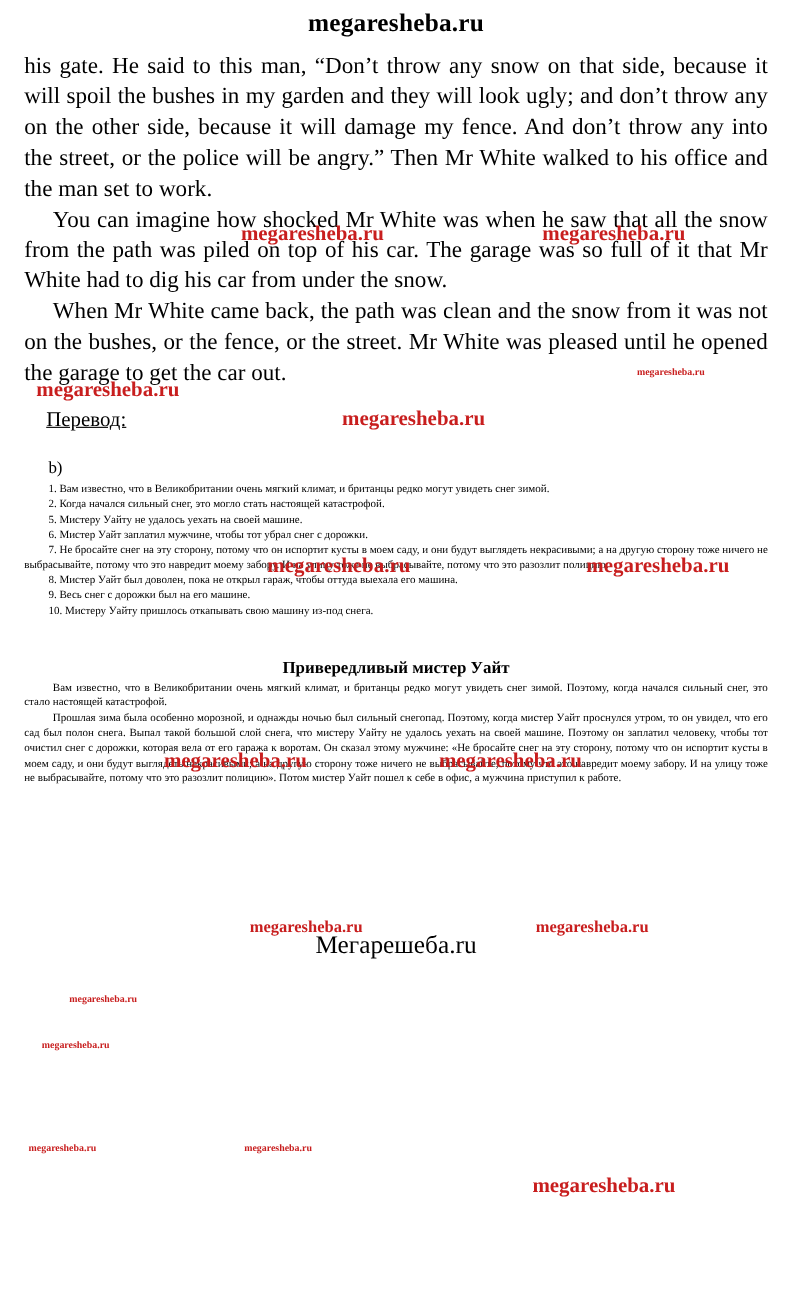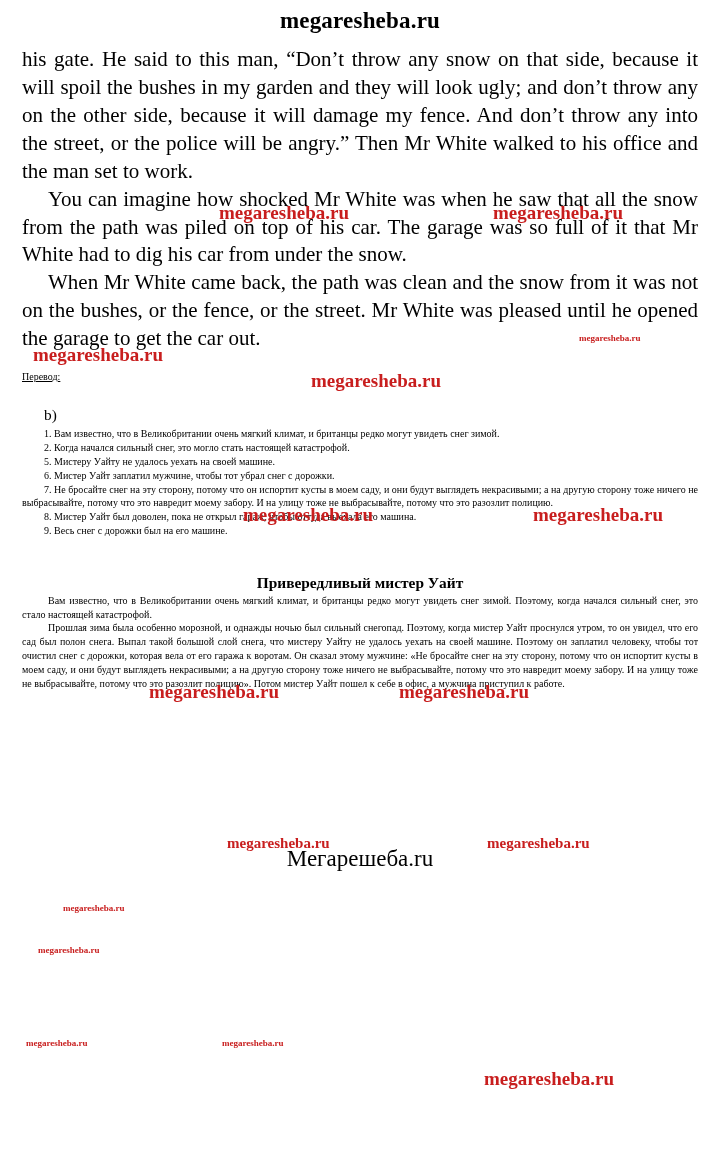--- a/index.html
+++ b/index.html
@@ -57,21 +57,22 @@
   .ru {
     font-size: 10px;
     line-height: 1.38;
   }
   .numbered {
     text-indent: 22px;
   }
   .section-label {
     margin-top: 18px;
     margin-bottom: 4px;
-    font-size: 10px;
+    font-size: 19px;
+    margin-left: 20px;
   }
   .section-label span {
     text-decoration: underline;
   }
   .b-label {
     text-indent: 22px;
     margin-top: 4px;
     margin-bottom: 2px;
     font-size: 15.4px;
   }
@@ -114,20 +115,21 @@
 
   <p class="ru b-label">b)</p>
 
   <p class="ru numbered">1. Вам известно, что в Великобритании очень мягкий климат, и британцы редко могут увидеть снег зимой.</p>
   <p class="ru numbered">2. Когда начался сильный снег, это могло стать настоящей катастрофой.</p>
   <p class="ru numbered">5. Мистеру Уайту не удалось уехать на своей машине.</p>
   <p class="ru numbered">6. Мистер Уайт заплатил мужчине, чтобы тот убрал снег с дорожки.</p>
   <p class="ru numbered">7. Не бросайте снег на эту сторону, потому что он испортит кусты в моем саду, и они будут выглядеть некрасивыми; а на другую сторону тоже ничего не выбрасывайте, потому что это навредит моему забору. И на улицу тоже не выбрасывайте, потому что это разозлит полицию.</p>
   <p class="ru numbered">8. Мистер Уайт был доволен, пока не открыл гараж, чтобы оттуда выехала его машина.</p>
   <p class="ru numbered">9. Весь снег с дорожки был на его машине.</p>
+  <p class="ru numbered">10. Мистеру Уайту пришлось откапывать свою машину из-под снега.</p>
 
   <div class="title-ru">Привередливый мистер Уайт</div>
 
   <p class="ru indent">Вам известно, что в Великобритании очень мягкий климат, и британцы редко могут увидеть снег зимой. Поэтому, когда начался сильный снег, это стало настоящей катастрофой.</p>
   <p class="ru indent">Прошлая зима была особенно морозной, и однажды ночью был сильный снегопад. Поэтому, когда мистер Уайт проснулся утром, то он увидел, что его сад был полон снега. Выпал такой большой слой снега, что мистеру Уайту не удалось уехать на своей машине. Поэтому он заплатил человеку, чтобы тот очистил снег с дорожки, которая вела от его гаража к воротам. Он сказал этому мужчине: «Не бросайте снег на эту сторону, потому что он испортит кусты в моем саду, и они будут выглядеть некрасивыми; а на другую сторону тоже ничего не выбрасывайте, потому что это навредит моему забору. И на улицу тоже не выбрасывайте, потому что это разозлит полицию». Потом мистер Уайт пошел к себе в офис, а мужчина приступил к работе.</p>
 
   <div class="site-footer">Мегарешеба.ru</div>
 
   <div id="watermark-layer">
       <div class="wm big" style="left: 219px; top: 202px; color: rgb(200, 30, 30);">megaresheba.ru</div>

